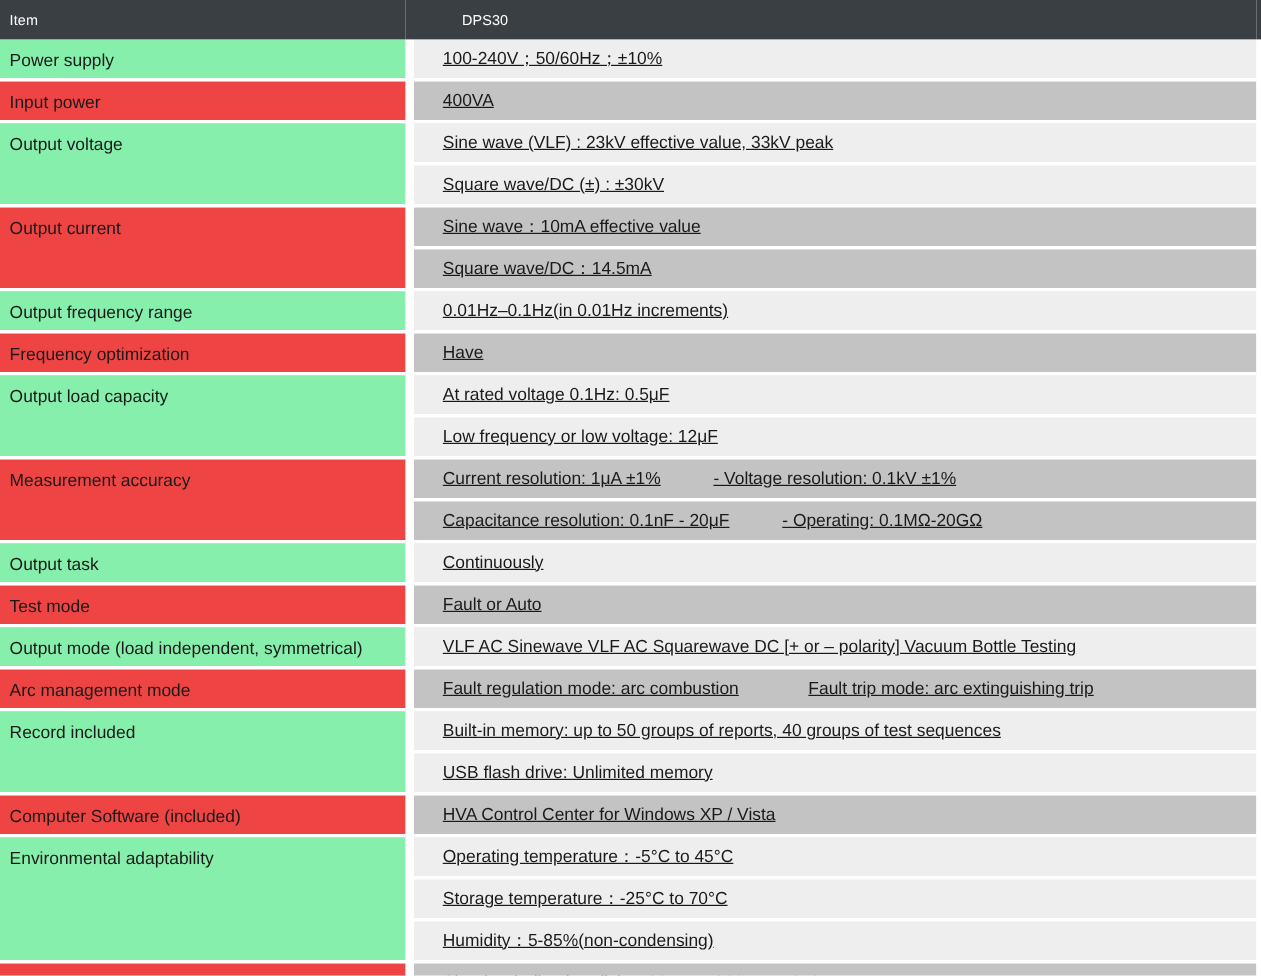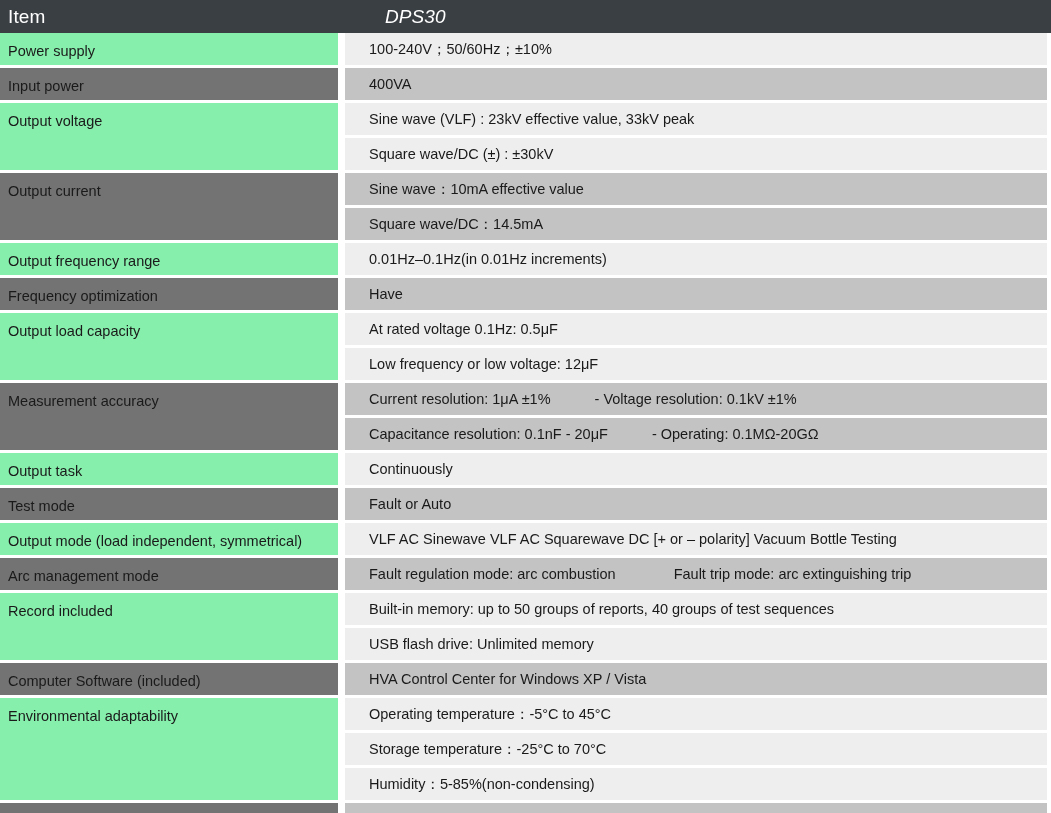--- a/index.html
+++ b/index.html
@@ -26,29 +26,29 @@
   col.col-item  { width: 338px; }
   col.col-gut   { width: 7px;   }
   col.col-value { width: 702px; }
   col.col-edge  { width: 4px;   }
 
   
   th {
     background: #3a3f44;
     color: #ffffff;
     font-weight: normal;
-    font-size: 19px;
+    font-size: 12px;
     text-align: left;
     height: 33px;
     padding: 0;
     vertical-align: middle;
     letter-spacing: 0.1px;
   }
   th.th-item   { padding-left: 8px; }
-  th.th-value  { padding-left: 40px; font-style: italic; }
+  th.th-value  { padding-left: 40px; }
   th.th-gut, th.th-edge { background: #3a3f44; }
 
   
   td {
     padding: 0;
     font-size: 14.5px;
     color: #1a1a1a;
     border-bottom: 3px solid #ffffff;
   }
 
@@ -58,31 +58,32 @@
     padding: 9px 8px 0 8px;
     line-height: 1.25;
   }
 
   
   td.value {
     vertical-align: middle;
     padding: 0 8px 0 24px;
     height: 32px;
     line-height: 1.3;
+    text-decoration: underline;
   }
 
   
   td.gutter, td.edge {
     background: #ffffff;
     border-bottom: 3px solid #ffffff;
   }
 
   
   .band-light { background: #86efac; }
-  .band-dark  { background: #737373; }
+  .band-dark  { background: #ef4444; }
 
   
   .v-light { background: #eeeeee; }
   .v-dark  { background: #c3c3c3; }
 
   
   .seg-gap { display: inline-block; }
   .gap-lg { width: 58px; }
   .gap-md { width: 44px; }
 </style>

